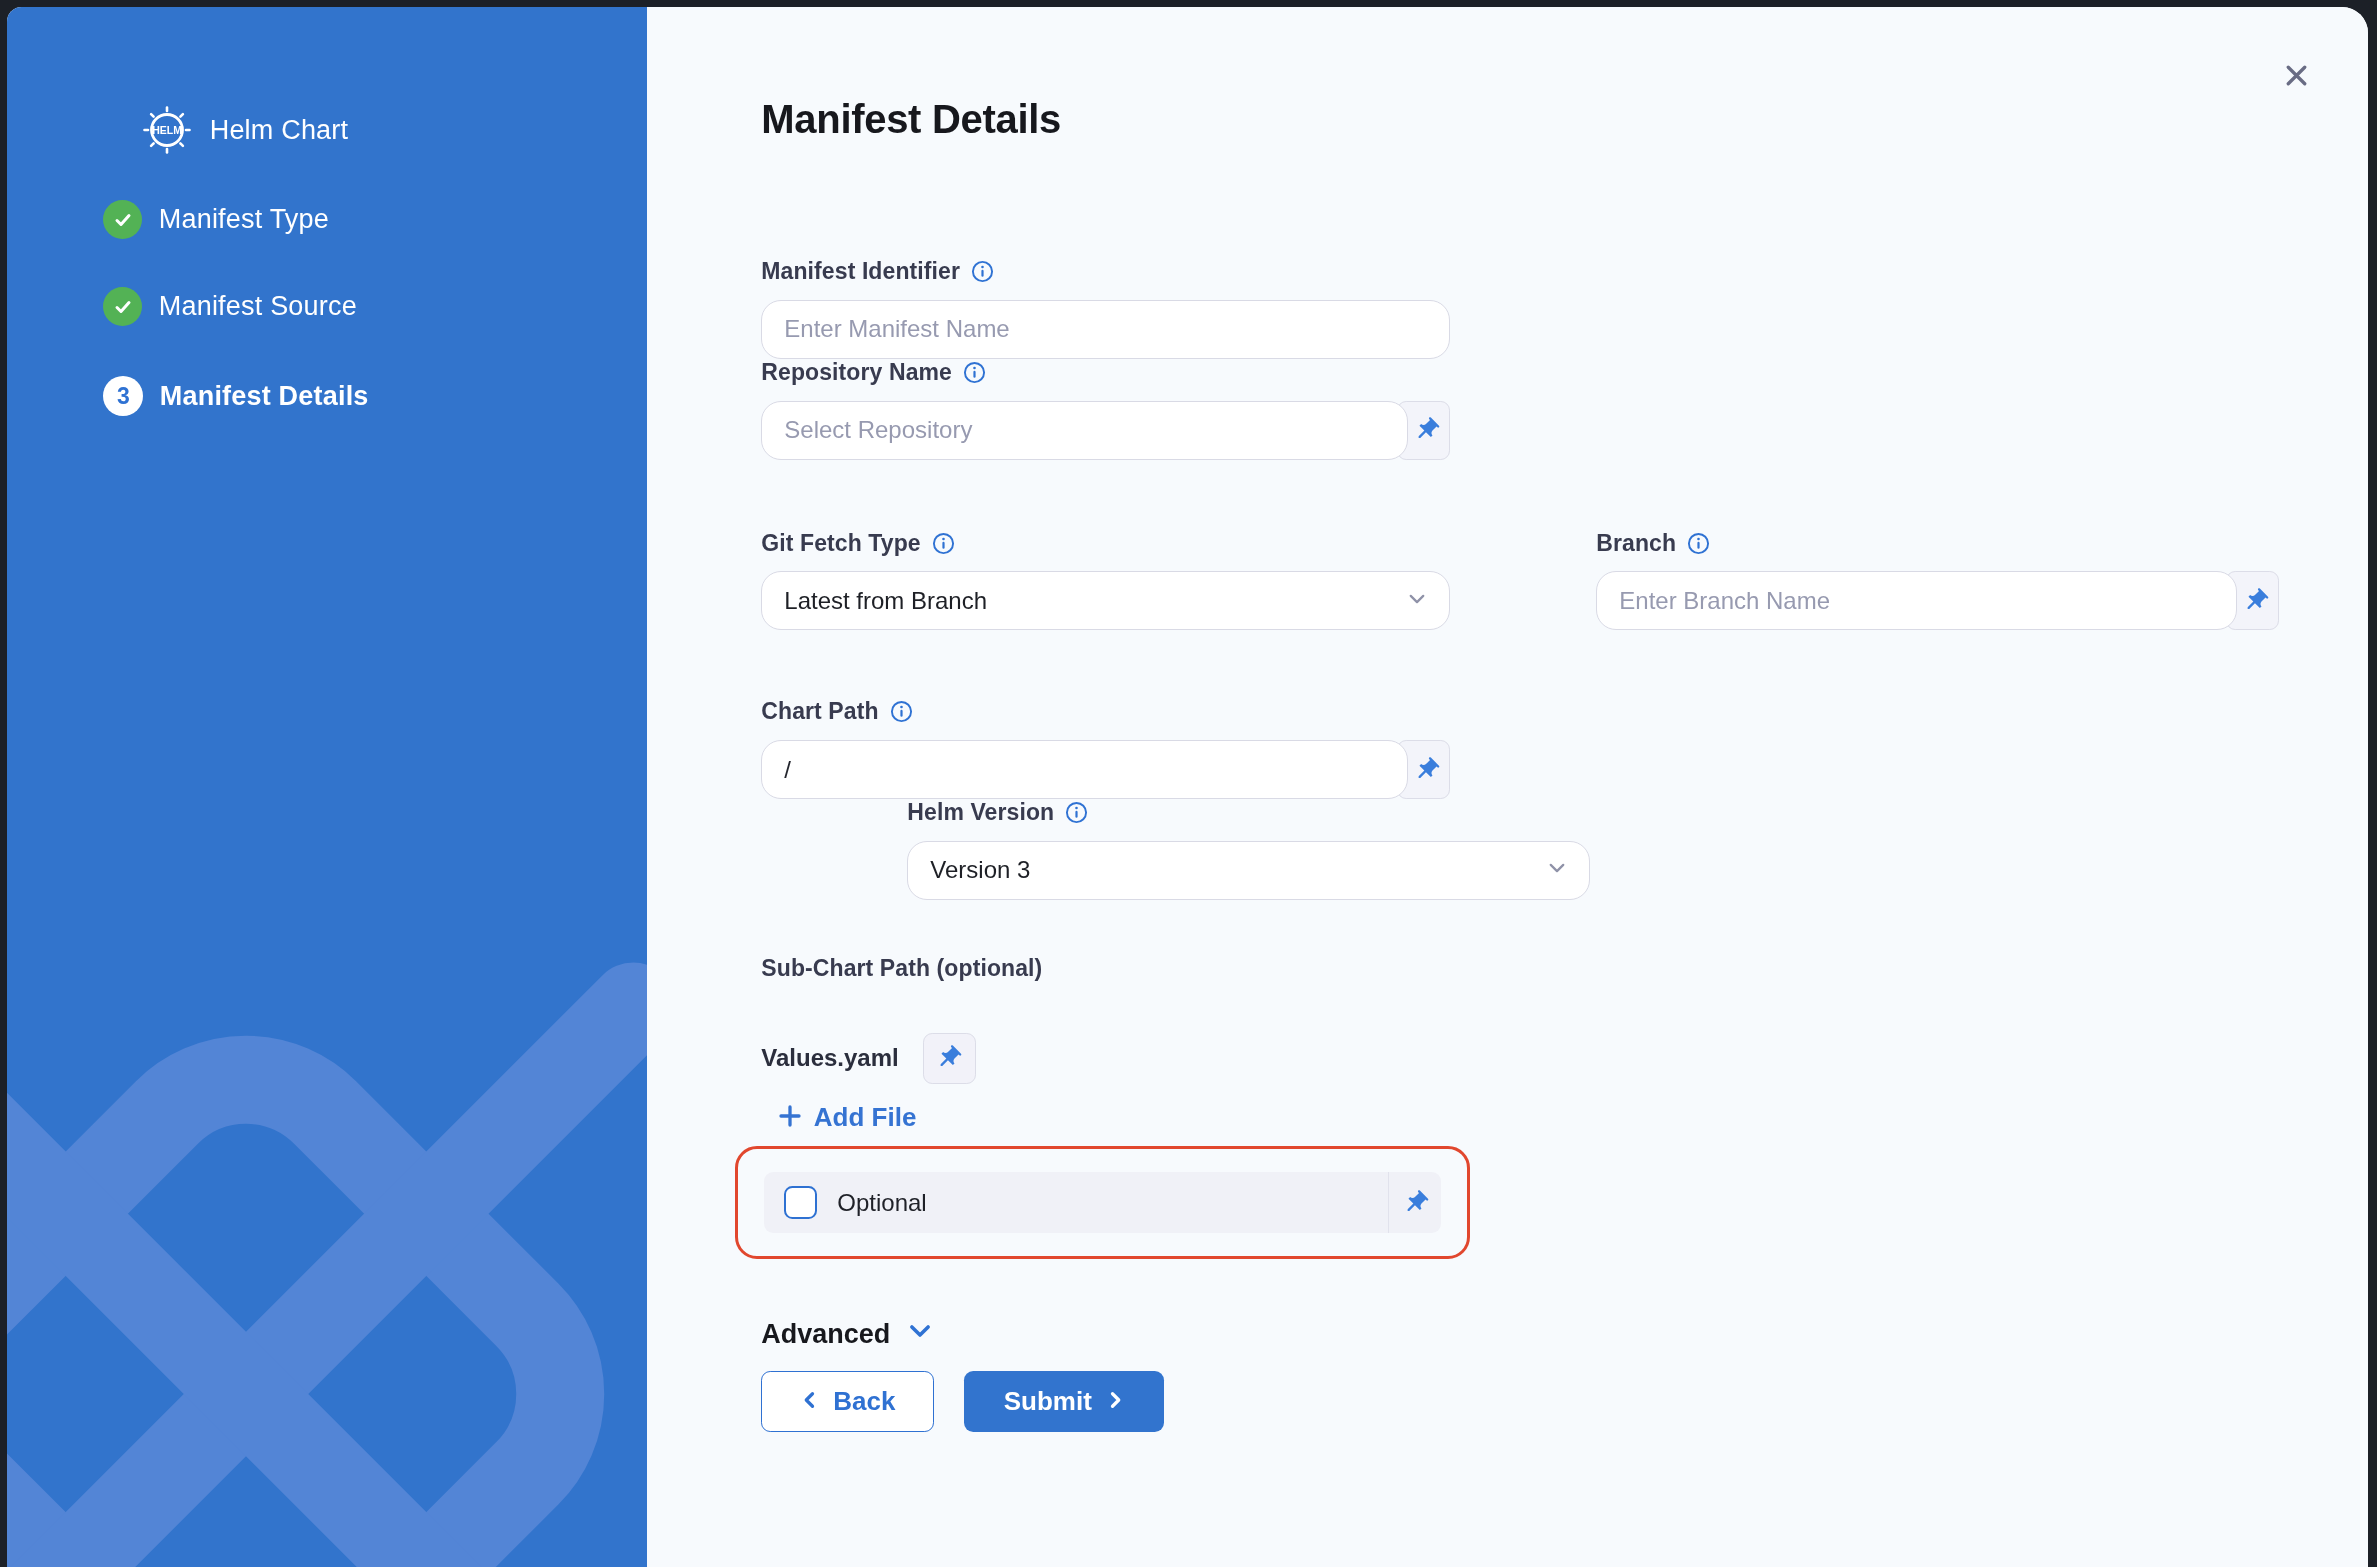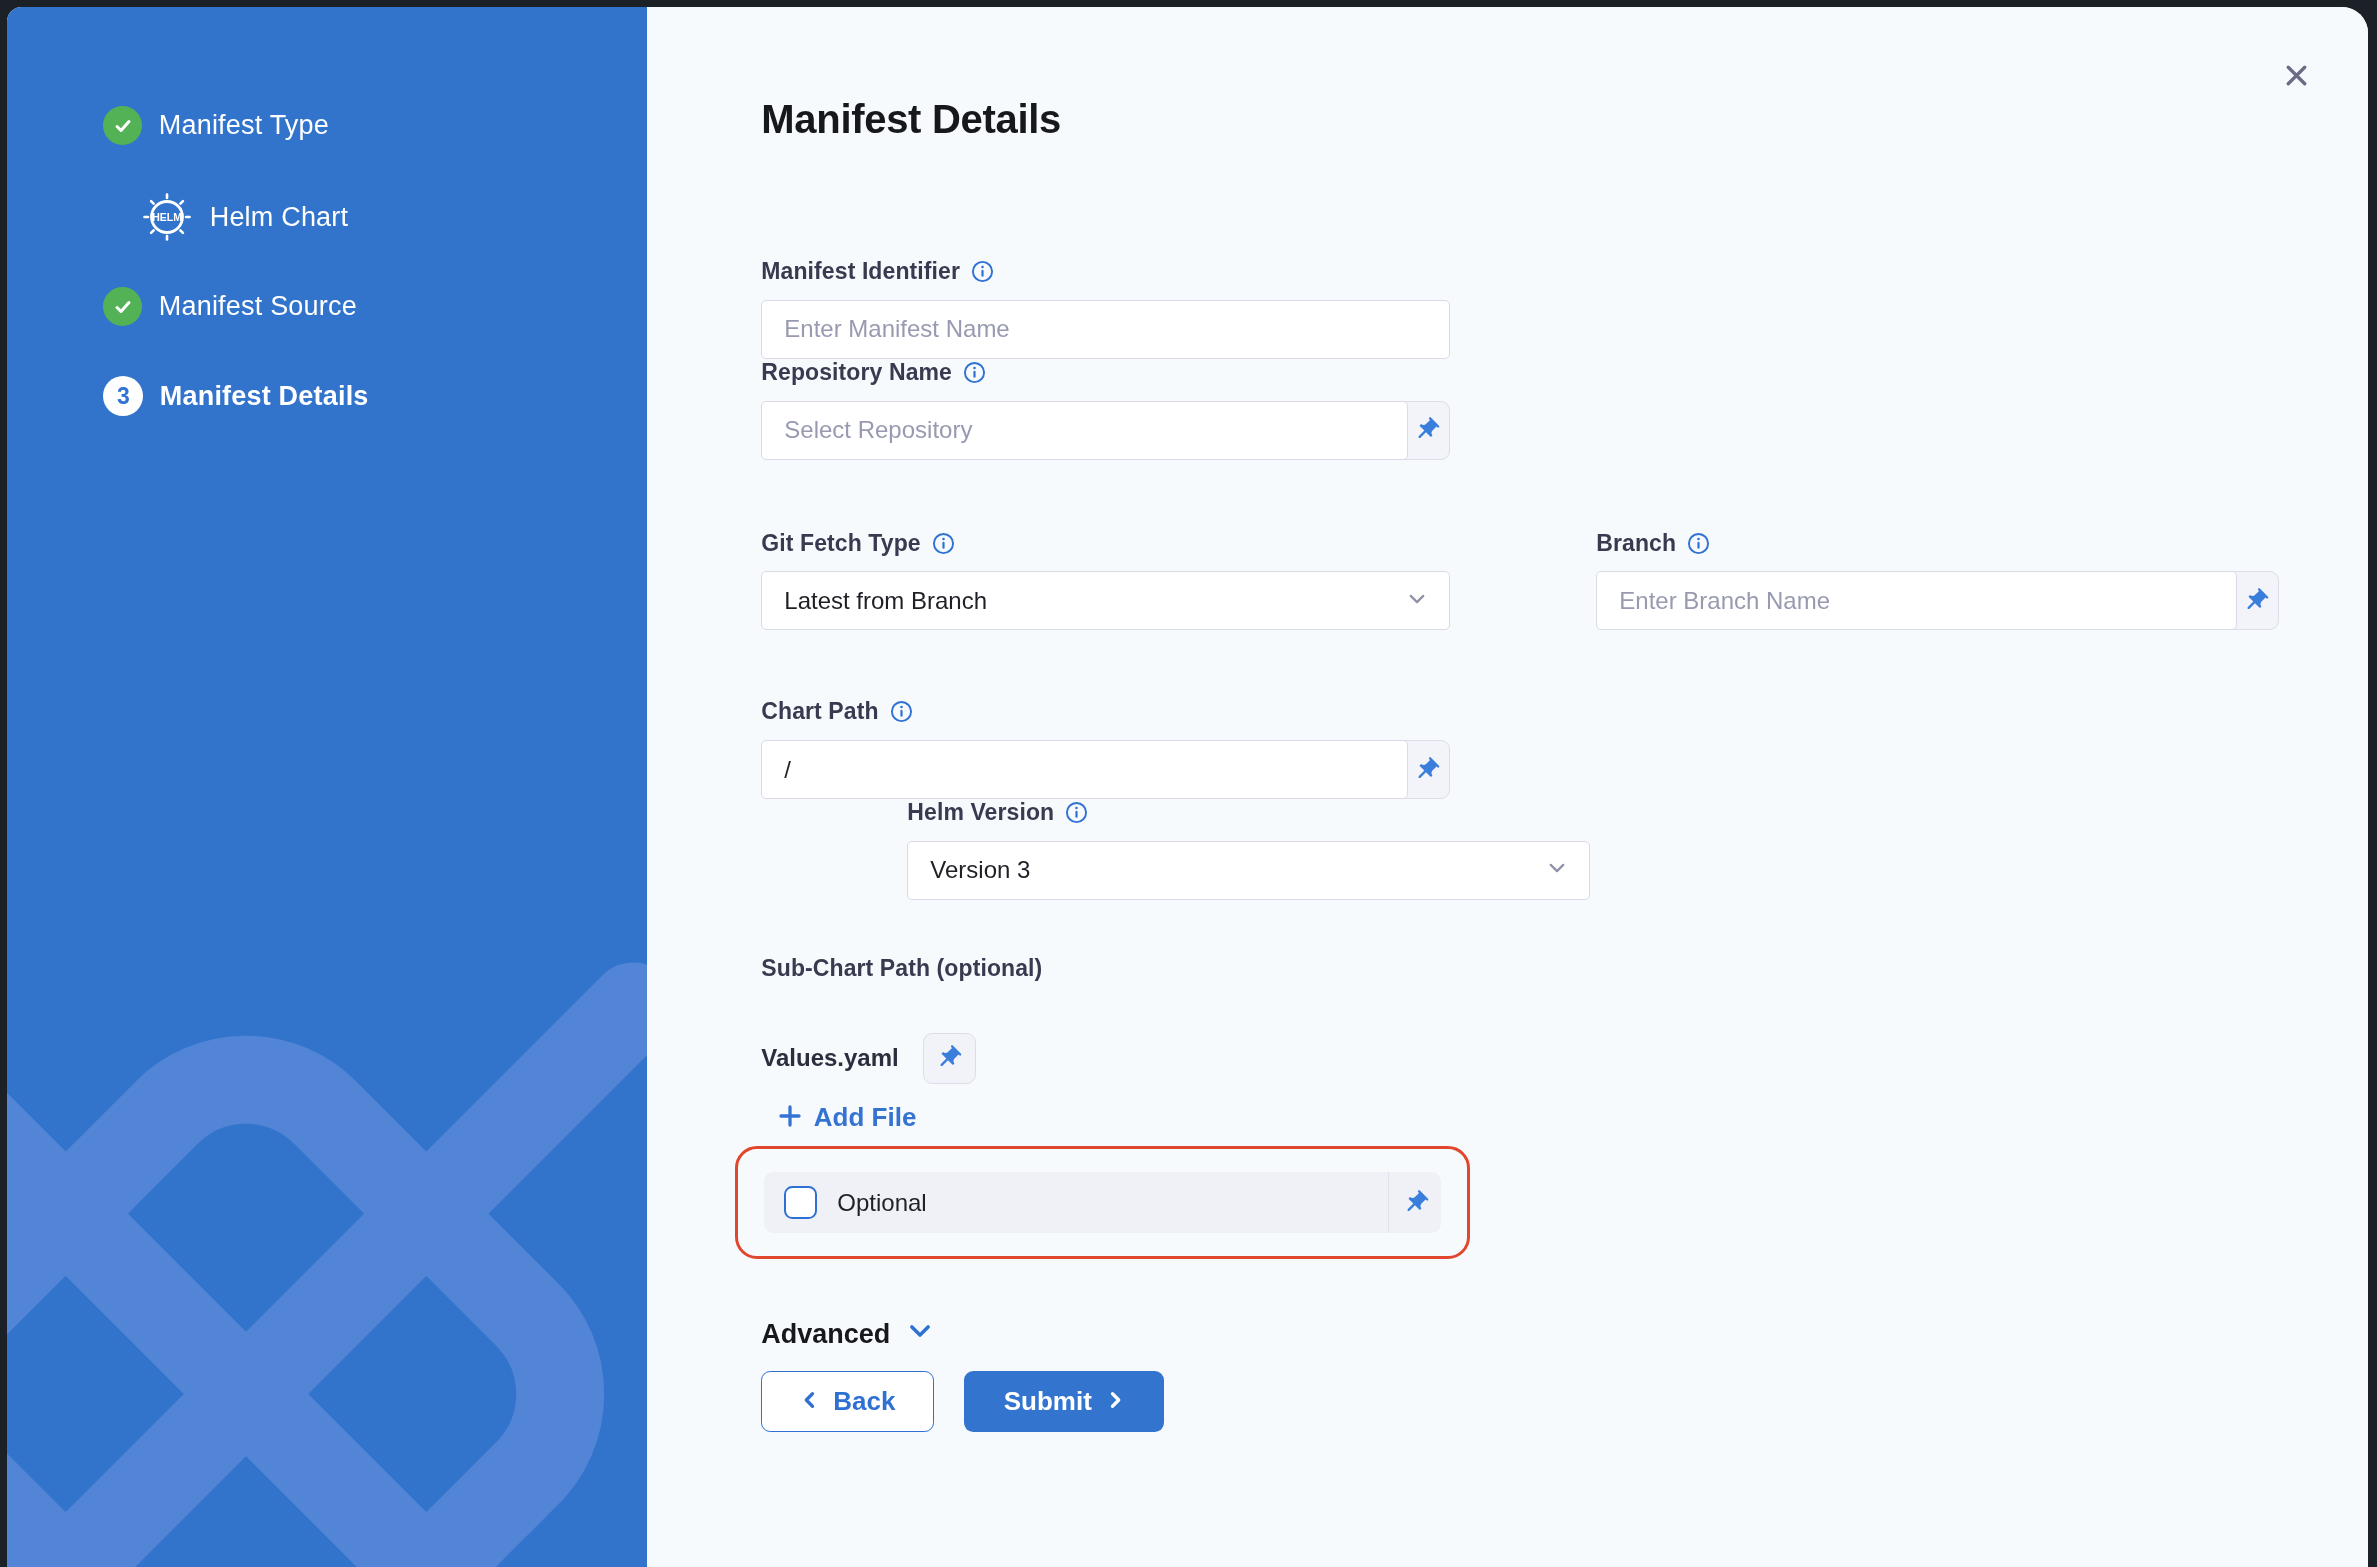--- a/index.html
+++ b/index.html
@@ -47,21 +47,21 @@
   .label-row { display:flex; align-items:center; margin-bottom:14.7px; }
   .label-row .label { font-size:23px; font-weight:600; color:#383B4F; letter-spacing:0.1px; }
   .info { margin-left:11px; display:inline-flex; }
 
   .w-left { width:689px; }
   .w-right { width:683px; }
   .two-col { display:flex; }
   .two-col .col-right { margin-left:146px; }
 
   .text-input, .select {
-    height:59px; width:100%; background:#FFFFFF; border:0.9px solid #D9DAE5; border-radius:5px;
+    height:59px; width:100%; background:#FFFFFF; border:0.9px solid #D9DAE5; border-radius:20px;
     font-family:"Liberation Sans", sans-serif; font-size:24px; color:#24262E; padding:0 22px; outline:none;
   }
   .text-input::placeholder { color:#979AB0; opacity:1; }
 
   .select { display:flex; align-items:center; justify-content:space-between; cursor:pointer; }
   .select .select-value { color:#1E2026; }
 
   .pin-group { position:relative; height:59px; }
   .pin-addon { position:absolute; right:0; top:0; width:53px; height:59px; background:#F3F4FA;
     border:0.9px solid #DCDDE8; border-radius:9.2px; display:flex; align-items:center;
@@ -109,47 +109,47 @@
 
 <div class="modal">
 
   <aside class="sidebar">
     <div class="watermark">
       <div class="wm-ring"></div>
         <div class="wm-bar v"></div>
         <div class="wm-bar h"></div>
     </div>
     <nav class="steps">
-      <div class="step s1">
-        <span class="step-badge check">
-          <svg width="24" height="24" viewBox="0 0 24 24">
-              <path d="M6 12.5l4 4 8-9" fill="none" stroke="#fff" stroke-width="3" stroke-linecap="round" stroke-linejoin="round"></path>
-            </svg>
-        </span>
-        <span class="step-label">Manifest Type</span>
-      </div>
       <div class="step sub">
         <span class="helm-wrap">
           <svg width="48" height="48" viewBox="0 0 48 48">
             <circle cx="24" cy="24" r="15.5" fill="none" stroke="#fff" stroke-width="2.8"></circle>
             <g stroke="#fff" stroke-width="2.6" stroke-linecap="round">
               <line x1="43" y1="24" x2="46.5" y2="24"></line>
               <line x1="37.4" y1="37.4" x2="39.9" y2="39.9"></line>
               <line x1="24" y1="43" x2="24" y2="46.5"></line>
               <line x1="10.6" y1="37.4" x2="8.1" y2="39.9"></line>
               <line x1="5" y1="24" x2="1.5" y2="24"></line>
               <line x1="10.6" y1="10.6" x2="8.1" y2="8.1"></line>
               <line x1="24" y1="5" x2="24" y2="1.5"></line>
               <line x1="37.4" y1="10.6" x2="39.9" y2="8.1"></line>
             </g>
             <text x="24" y="27.8" text-anchor="middle" font-size="10.5" font-weight="bold" fill="#fff" font-family="Liberation Sans, sans-serif">HELM</text>
           </svg>
         </span>
         <span class="step-label">Helm Chart</span>
       </div>
+      <div class="step s1">
+        <span class="step-badge check">
+          <svg width="24" height="24" viewBox="0 0 24 24">
+              <path d="M6 12.5l4 4 8-9" fill="none" stroke="#fff" stroke-width="3" stroke-linecap="round" stroke-linejoin="round"></path>
+            </svg>
+        </span>
+        <span class="step-label">Manifest Type</span>
+      </div>
       <div class="step s3">
         <span class="step-badge check">
           <svg width="24" height="24" viewBox="0 0 24 24">
               <path d="M6 12.5l4 4 8-9" fill="none" stroke="#fff" stroke-width="3" stroke-linecap="round" stroke-linejoin="round"></path>
             </svg>
         </span>
         <span class="step-label">Manifest Source</span>
       </div>
       <div class="step active">
         <span class="step-badge num">3</span>

